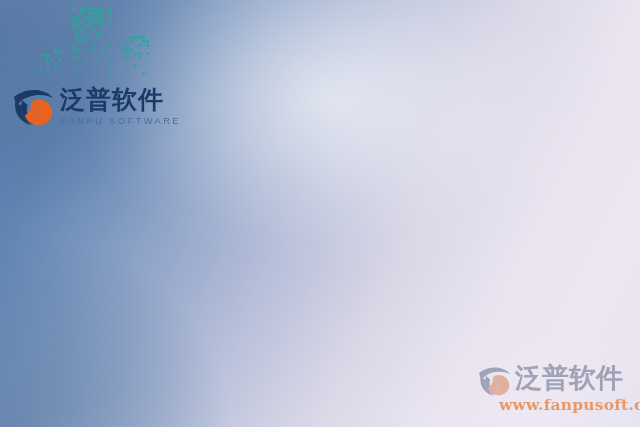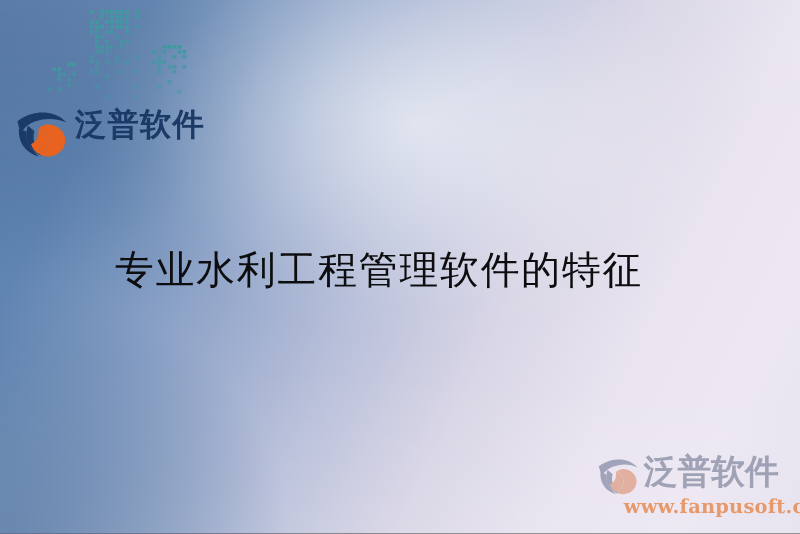--- a/index.html
+++ b/index.html
@@ -293,23 +293,23 @@
       <svg viewBox="0 0 44 38" width="44" height="38" xmlns="http://www.w3.org/2000/svg">
         <path d="M2 9 C2 9, 11 1, 24 2 C32 2.6, 38 6, 41 10 L41 10 C36 7.5, 29 6.4, 22 7.6 C13 9.1, 6.5 13.6, 4.6 20 L2 9 Z" fill="#1b3a66"></path>
         <path d="M4.6 20 C6.5 13.6, 13 9.1, 22 7.6 L22.6 12.2 C15.6 13.6, 10.6 17.3, 9.2 22.6 L4.6 20 Z" fill="#1b3a66" opacity="0"></path>
         <path d="M3.2 15 C3.2 15, 2.2 23, 7.2 29.6 C11.6 35.4, 19 37.2, 19 37.2 L14.4 32.4 C10.4 28.2, 8.6 22.8, 9.2 17.2 L3.2 15 Z" fill="#1b3a66"></path>
         <path d="M21 36.6 C21 36.6, 13 33.6, 10.2 26 C7.6 19, 10.4 12.6, 10.4 12.6 L15.6 17 C14 21.6, 15 27, 18.2 31 L21 36.6 Z" fill="#1b3a66"></path>
         <path d="M26.4 11.6 C34 11.6, 40.2 17.4, 40.2 24.4 C40.2 31.4, 34 37.2, 26.4 37.2 C23.6 37.2, 21 36.4, 18.8 35 C23.4 33.4, 26.6 29.4, 26.6 24.6 C26.6 19.9, 23.5 15.9, 19 14.3 C21.2 12.6, 23.7 11.6, 26.4 11.6 Z" fill="#e8631f"></path>
         <path d="M19 14.3 C23.5 15.9, 26.6 19.9, 26.6 24.6 C26.6 29.4, 23.4 33.4, 18.8 35 C16 33.2, 13.8 30.6, 12.8 27.4 C16.4 25.6, 18.8 22.2, 18.8 18.4 C18.8 16.9, 18.9 15.6, 19 14.3 Z" fill="#e8631f"></path>
       </svg>
     </div>
     <div class="logo-cn">泛普软件</div>
+    <div class="logo-en">FANPU SOFTWARE</div>
   </div>
 
-  <div class="title">专业水利工程管理软件的特征</div>
 
   <div class="watermark">
     <div class="wm-mark">
       <svg viewBox="0 0 34 30" width="34" height="30" xmlns="http://www.w3.org/2000/svg">
         <path d="M1 7 C1 7, 8.5 0.8, 18.5 1.6 C25 2.1, 29.4 4.8, 31.8 8 C27.8 6, 22.4 5.1, 17 6.1 C10 7.2, 5 10.8, 3.6 15.8 L1 7 Z" fill="#848aa6"></path>
         <path d="M2.4 11.8 C2.4 11.8, 1.6 18.2, 5.6 23.4 C9 27.9, 14.8 29.4, 14.8 29.4 L11.2 25.6 C8.1 22.3, 6.7 18, 7.1 13.6 L2.4 11.8 Z" fill="#848aa6"></path>
         <path d="M16.4 28.9 C16.4 28.9, 10.1 26.5, 7.9 20.5 C5.9 15, 8.1 9.9, 8.1 9.9 L12.2 13.4 C10.9 17, 11.7 21.3, 14.2 24.4 L16.4 28.9 Z" fill="#848aa6"></path>
         <path d="M20.6 9.1 C26.5 9.1, 31.3 13.7, 31.3 19.2 C31.3 24.7, 26.5 29.3, 20.6 29.3 C18.4 29.3, 16.4 28.7, 14.7 27.6 C18.3 26.3, 20.8 23.2, 20.8 19.4 C20.8 15.7, 18.4 12.6, 14.9 11.3 C16.6 10, 18.5 9.1, 20.6 9.1 Z" fill="#dd9b80"></path>
         <path d="M14.9 11.3 C18.4 12.6, 20.8 15.7, 20.8 19.4 C20.8 23.2, 18.3 26.3, 14.7 27.6 C12.5 26.2, 10.8 24.1, 10 21.6 C12.8 20.2, 14.7 17.5, 14.7 14.5 C14.7 13.3, 14.8 12.3, 14.9 11.3 Z" fill="#dd9b80"></path>
       </svg>

